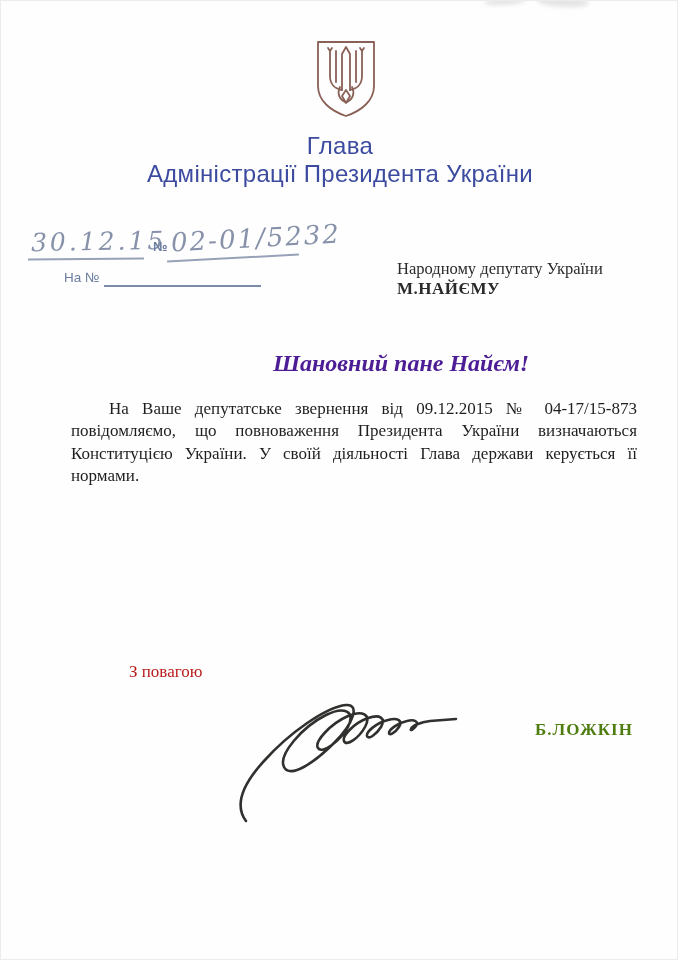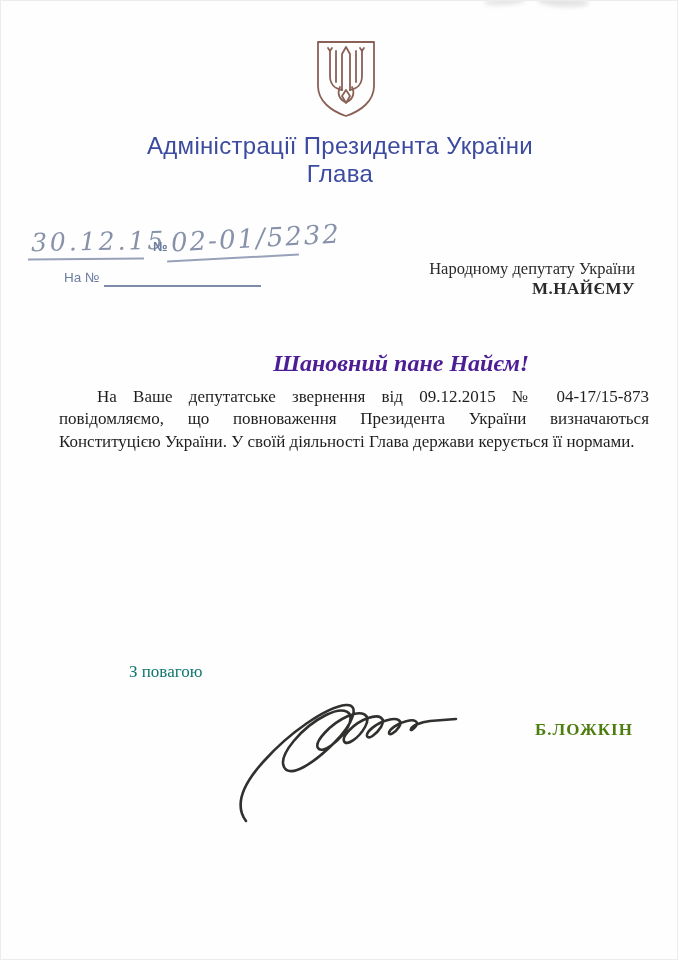--- a/index.html
+++ b/index.html
@@ -120,21 +120,21 @@
     height: 1.5px;
     background: #7d8cab;
   }
 
   
   .recipient {
     position: absolute;
     left: 396px;
     top: 258px;
     width: 238px;
-    text-align: right;
+    text-align: left;
     font-size: 16.5px;
     color: #2a2a2a;
   }
   .recipient .name {
     font-weight: bold;
     font-size: 17px;
     letter-spacing: 0.5px;
   }
 
   
@@ -153,34 +153,34 @@
     position: absolute;
     left: 58px;
     top: 385px;
     width: 590px;
     font-size: 17px;
     line-height: 22.3px;
     color: #1e1e1e;
     text-align: justify;
   }
   .body-text p {
-    margin: 0;
+    margin: 12px;
     text-indent: 38px;
     text-align: justify;
     -moz-text-align-last: left;
     text-align-last: left;
   }
 
   
   .closing {
     position: absolute;
     left: 128px;
     top: 661px;
     font-size: 17px;
-    color: #0f766e;
+    color: #b91c1c;
     text-align: right;
   }
 
   
   .signature {
     position: absolute;
     left: 233px;
     top: 692px;
     width: 272px;
     height: 136px;
@@ -219,22 +219,22 @@
       <path d="M 15,9 L 17,12 L 19,9"></path>
       <path d="M 47,9 L 49,12 L 51,9"></path>
 
       <path d="M 27,48 C 24,54 26,60 32,63"></path>
       <path d="M 39,48 C 42,54 40,60 34,63"></path>
       <path d="M 33,51 L 37,57 L 33,64 L 29,57 Z"></path>
     </svg>
   </div>
 
   <div class="letterhead">
+    <div>Глава</div>
     <div>Адміністрації Президента України</div>
-    <div>Глава</div>
   </div>
 
   <div class="handwritten hw-date">30.12.15</div>
   <div class="hw-underline1"></div>
   <div class="form-no-sign">№</div>
   <div class="handwritten hw-number">02-01/5232</div>
   <div class="hw-underline2"></div>
   <div class="form-na-no">На №</div>
   <div class="form-na-no-line"></div>
 

